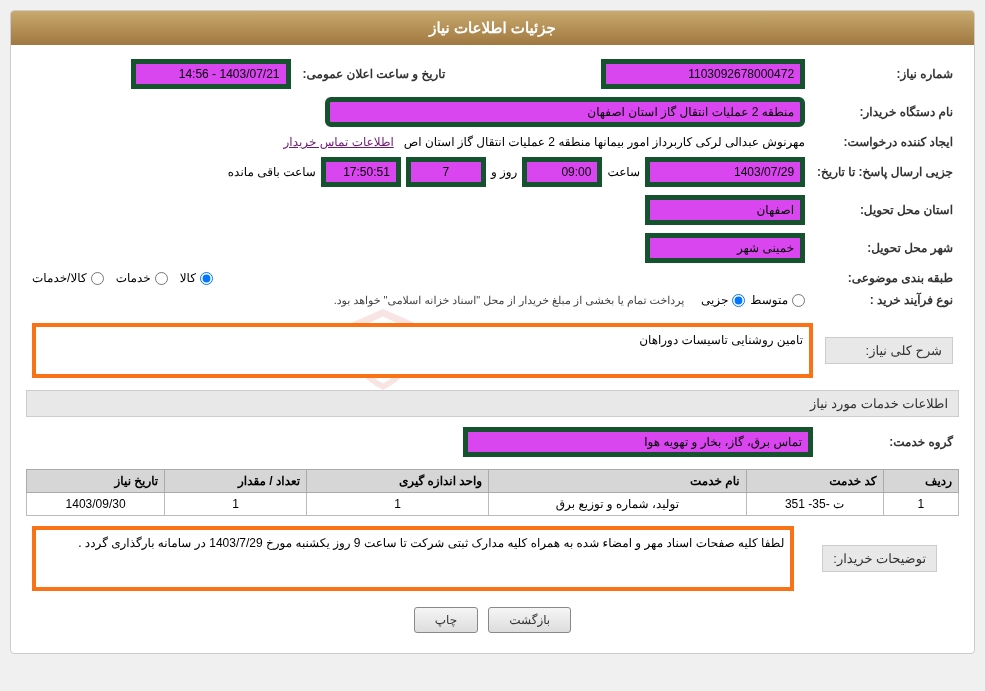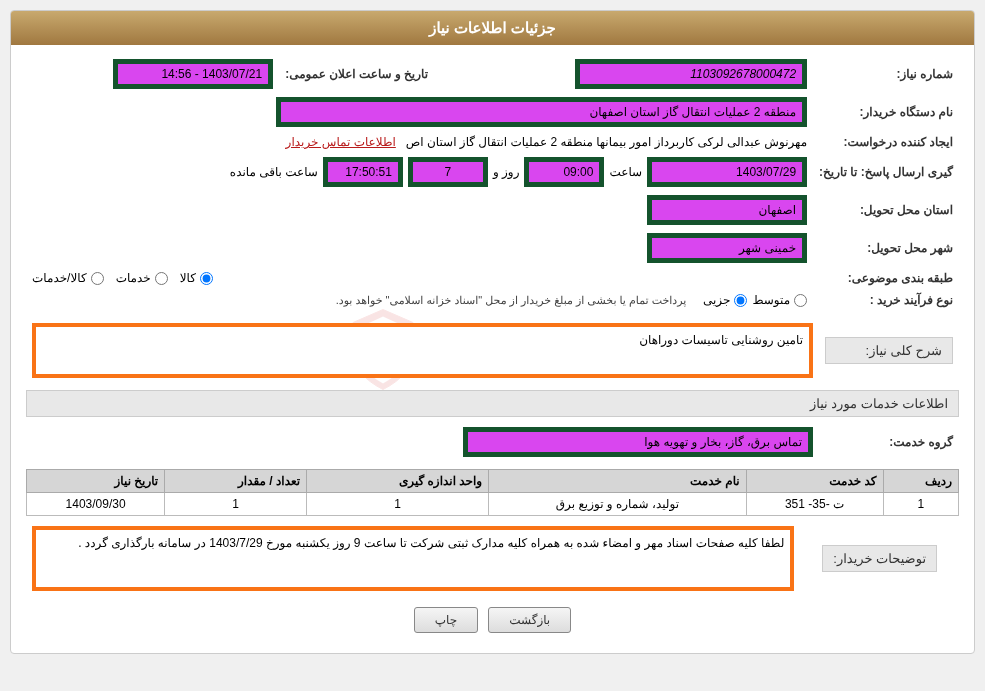--- a/index.html
+++ b/index.html
@@ -53,40 +53,39 @@
       text-align: right;
     }
     .input-box {
       border: 5px solid #14532d;
       background: #d946ef;
       padding: 3px 6px;
       display: inline-block;
       min-width: 80px;
     }
     .input-wide {
-      width: 232px;
-      font-style: italic;
+      width: 204px;
     }
     .input-medium {
       width: 160px;
     }
     .input-small {
       width: 80px;
     }
     .section-header {
       background: #e8e8e8;
       border: 1px solid #ccc;
       padding: 5px 10px;
       font-weight: normal;
       font-size: 13px;
       margin: 8px 0 6px 0;
       color: #333;
     }
     .link-text {
-      color: #b91c1c;
+      color: #701a75;
       cursor: pointer;
       text-decoration: underline;
     }
     .radio-group {
       display: flex;
       gap: 12px;
       align-items: center;
       flex-direction: row-reverse;
     }
     .radio-item {
@@ -190,33 +189,33 @@
           </td>
           <td style="width:20px;"></td>
           <td class="label-cell" style="text-align:left;">تاریخ و ساعت اعلان عمومی:</td>
           <td class="value-cell">
             <span class="input-box input-medium">1403/07/21 - 14:56</span>
           </td>
         </tr>
         <tr>
           <td class="label-cell">نام دستگاه خریدار:</td>
           <td class="value-cell" colspan="4">
-            <span class="input-box" style="width:531px;">منطقه 2 عملیات انتقال گاز استان اصفهان</span>
+            <span class="input-box" style="width:480px;border-radius:6px;">منطقه 2 عملیات انتقال گاز استان اصفهان</span>
           </td>
         </tr>
         <tr>
           <td class="label-cell">ایجاد کننده درخواست:</td>
           <td class="value-cell" colspan="4">
             <span>مهرنوش عبدالی لرکی کاربرداز امور بیمانها منطقه 2 عملیات انتقال گاز استان اص</span>
             &nbsp;
             <span class="link-text">اطلاعات تماس خریدار</span>
           </td>
         </tr>
         <tr>
-          <td class="label-cell">گیری ارسال پاسخ: تا تاریخ:</td>
+          <td class="label-cell">جزیی ارسال پاسخ: تا تاریخ:</td>
           <td class="value-cell" colspan="4">
             <div class="flex-row">
               <span class="input-box input-medium">1403/07/29</span>
               <span>ساعت</span>
               <span class="input-box input-small">09:00</span>
               <span>روز و</span>
               <span class="input-box" style="width:30px;text-align:center;">7</span>
               <span class="input-box input-small">17:50:51</span>
               <span>ساعت باقی مانده</span>
             </div>

